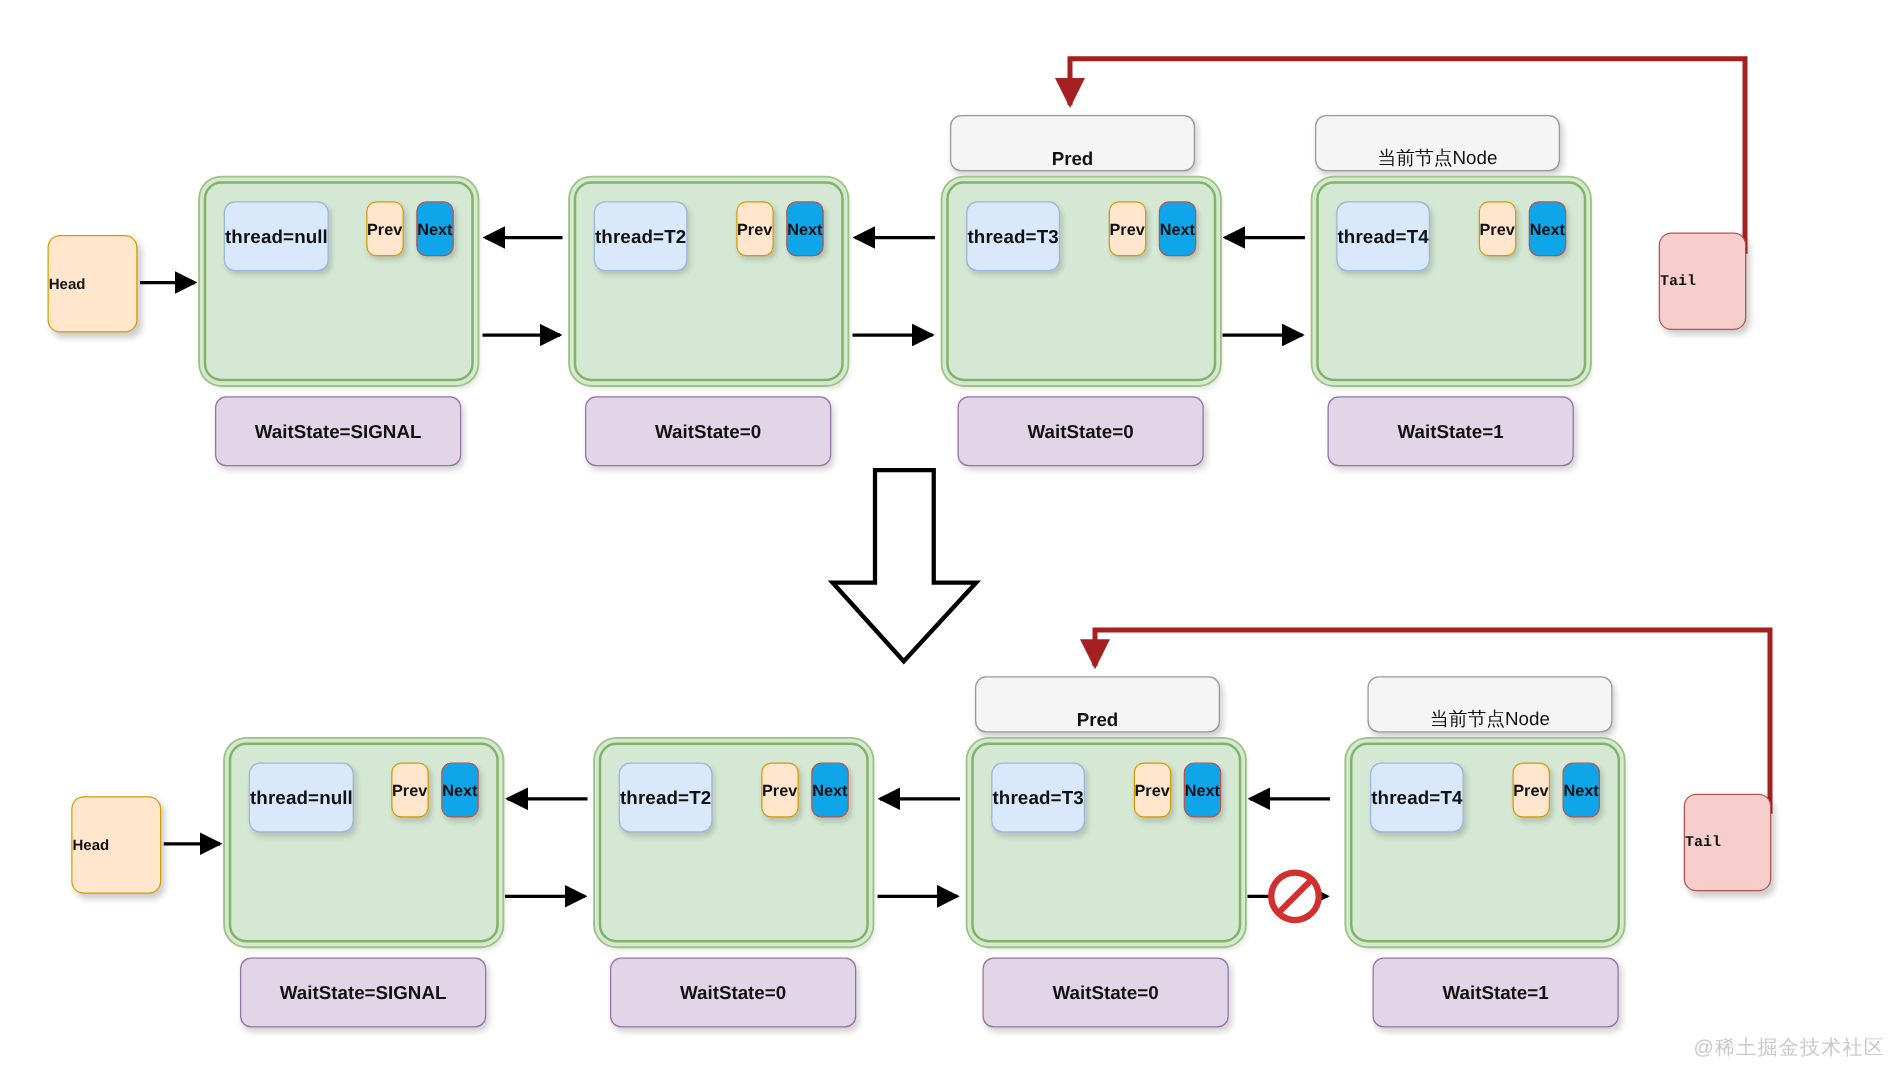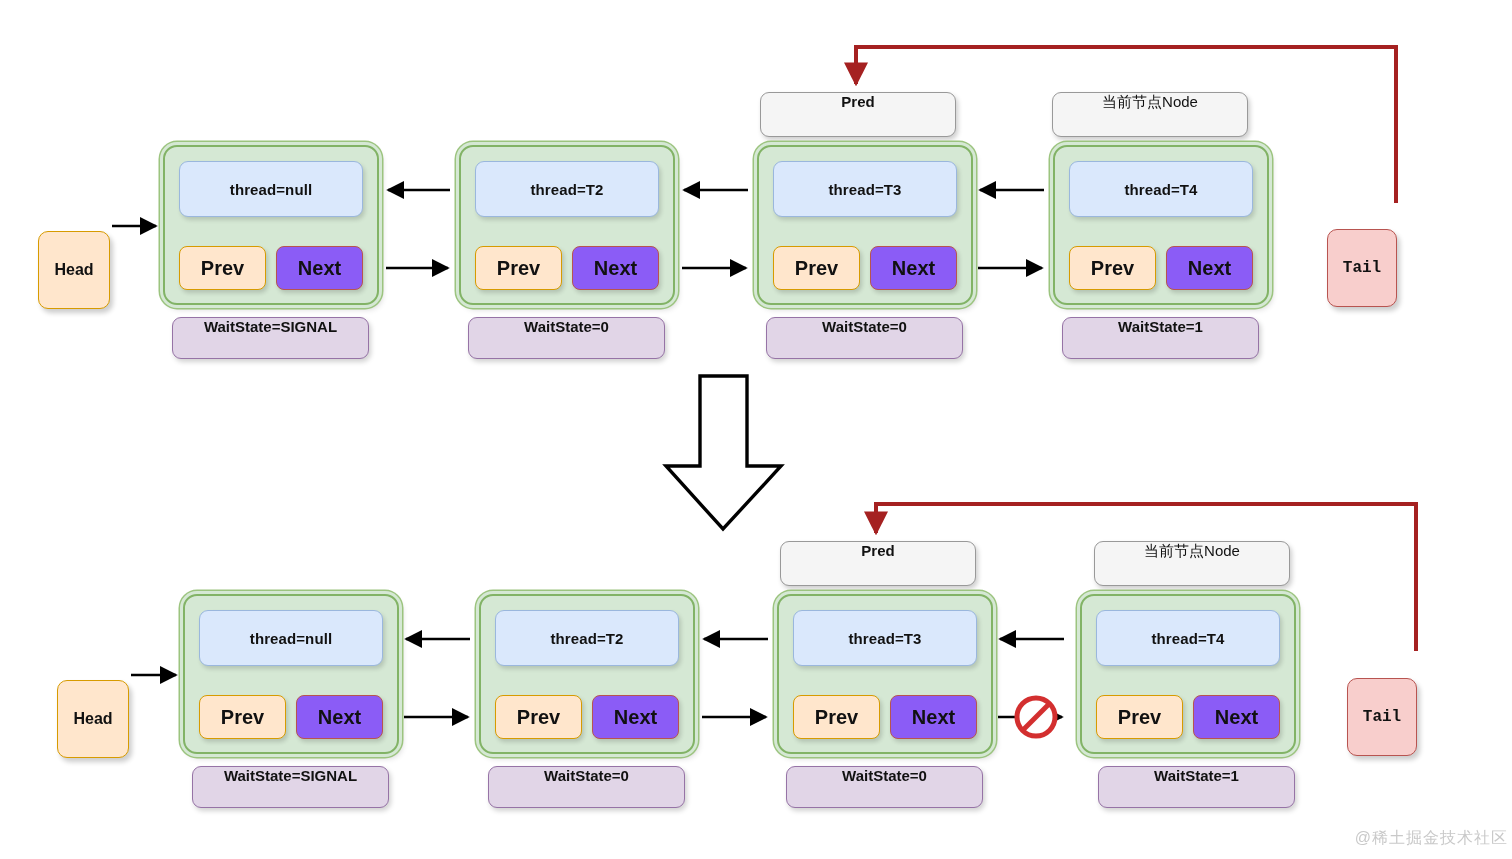--- a/index.html
+++ b/index.html
@@ -41,21 +41,20 @@
     background: #d5e8d4;
     border: 2px solid #82b366;
     box-shadow: 0 0 0 3px #d5e8d4, 0 0 0 4.5px #9cc47f, 3px 4px 6px rgba(0,0,0,0.18);
   }
   .node-inner {
     position: absolute;
     left: 0; right: 0; top: 0; bottom: 0;
     padding: 14px 14px 13px 14px;
     box-sizing: border-box;
     display: flex;
-    flex-direction: column;
     justify-content: space-between;
   }
 
   .thread-box {
     height: 54px;
     border-radius: 9px;
     background: #dae8fc;
     border: 1.6px solid #9ab7dd;
     display: flex;
     align-items: center;
@@ -71,70 +70,70 @@
     gap: 10px;
     height: 44px;
   }
   .ptr {
     flex: 1 1 0;
     border-radius: 8px;
     display: flex;
     align-items: center;
     justify-content: center;
     font-weight: bold;
-    font-size: 20px;
+    font-size: 13px;
     box-shadow: 2px 3px 4px rgba(0,0,0,0.16);
   }
   .ptr-prev {
     background: #ffe6cc;
     border: 1.6px solid #d79b00;
   }
   .ptr-next {
-    background: #8b5cf6;
+    background: #0ea5e9;
     border: 1.6px solid #b85450;
   }
 
   
   .waitstate {
-    height: 42px;
+    height: 56px;
     border-radius: 9px;
     background: #e1d5e7;
     border: 1.6px solid #9673a6;
     display: flex;
+    align-items: center;
     justify-content: center;
     font-weight: bold;
     font-size: 15px;
     box-shadow: 2px 3px 5px rgba(0,0,0,0.18);
   }
 
   
   .caption {
     height: 45px;
     border-radius: 9px;
     background: #f5f5f5;
     border: 1.6px solid #999999;
     display: flex;
-    align-items: flex-start;
+    align-items: flex-end;
     justify-content: center;
     font-weight: bold;
     font-size: 15px;
     box-shadow: 2px 3px 5px rgba(0,0,0,0.2);
   }
   .caption.cn { font-weight: normal; }
 
   
   .terminal {
     border-radius: 10px;
     display: flex;
     align-items: center;
-    justify-content: center;
-    font-weight: bold;
-    font-size: 16px;
+    justify-content: flex-start;
+    font-weight: bold;
+    font-size: 12px;
     box-shadow: 3px 4px 5px rgba(0,0,0,0.2);
-    margin-top: 43px;
   }
   .terminal-head {
     background: #ffe6cc;
     border: 1.8px solid #d79b00;
   }
   .terminal-tail {
     background: #f8cecc;
     border: 1.8px solid #b85450;
     font-family: Liberation Mono, monospace;
   }

